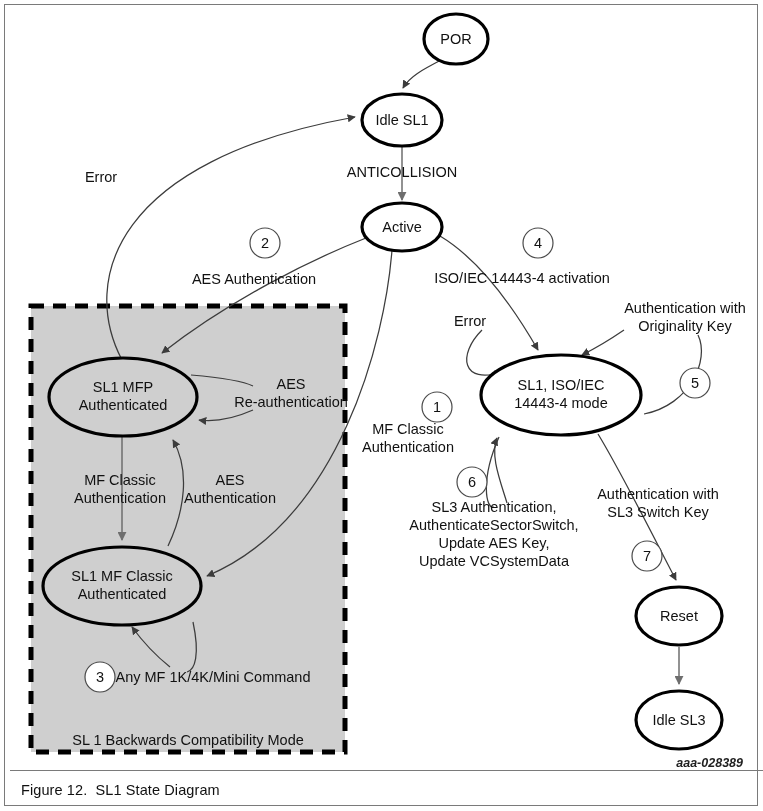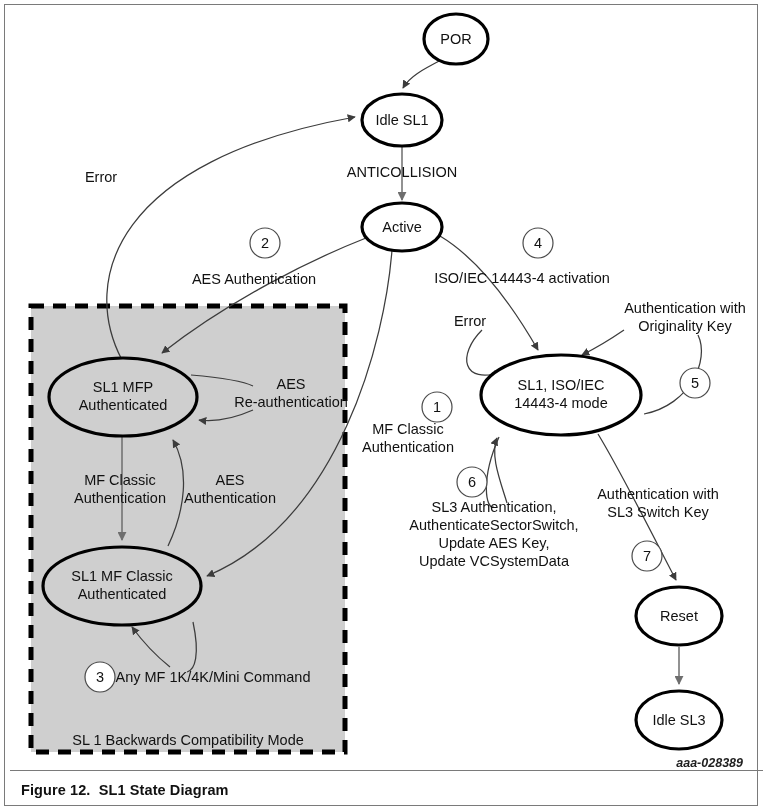--- a/index.html
+++ b/index.html
@@ -40,21 +40,21 @@
     top: 765px;
     width: 753px;
     height: 1px;
     background: #7a7a7a;
   }
   .caption {
     position: absolute;
     left: 16px;
     top: 777px;
     font-size: 14.5px;
-    font-weight: bold;
+    font-weight: normal;
     color: #111111;
     letter-spacing: 0.1px;
     white-space: pre;
   }
   svg.diagram {
     position: absolute;
     left: 0;
     top: 0;
     width: 763px;
     height: 763px;

